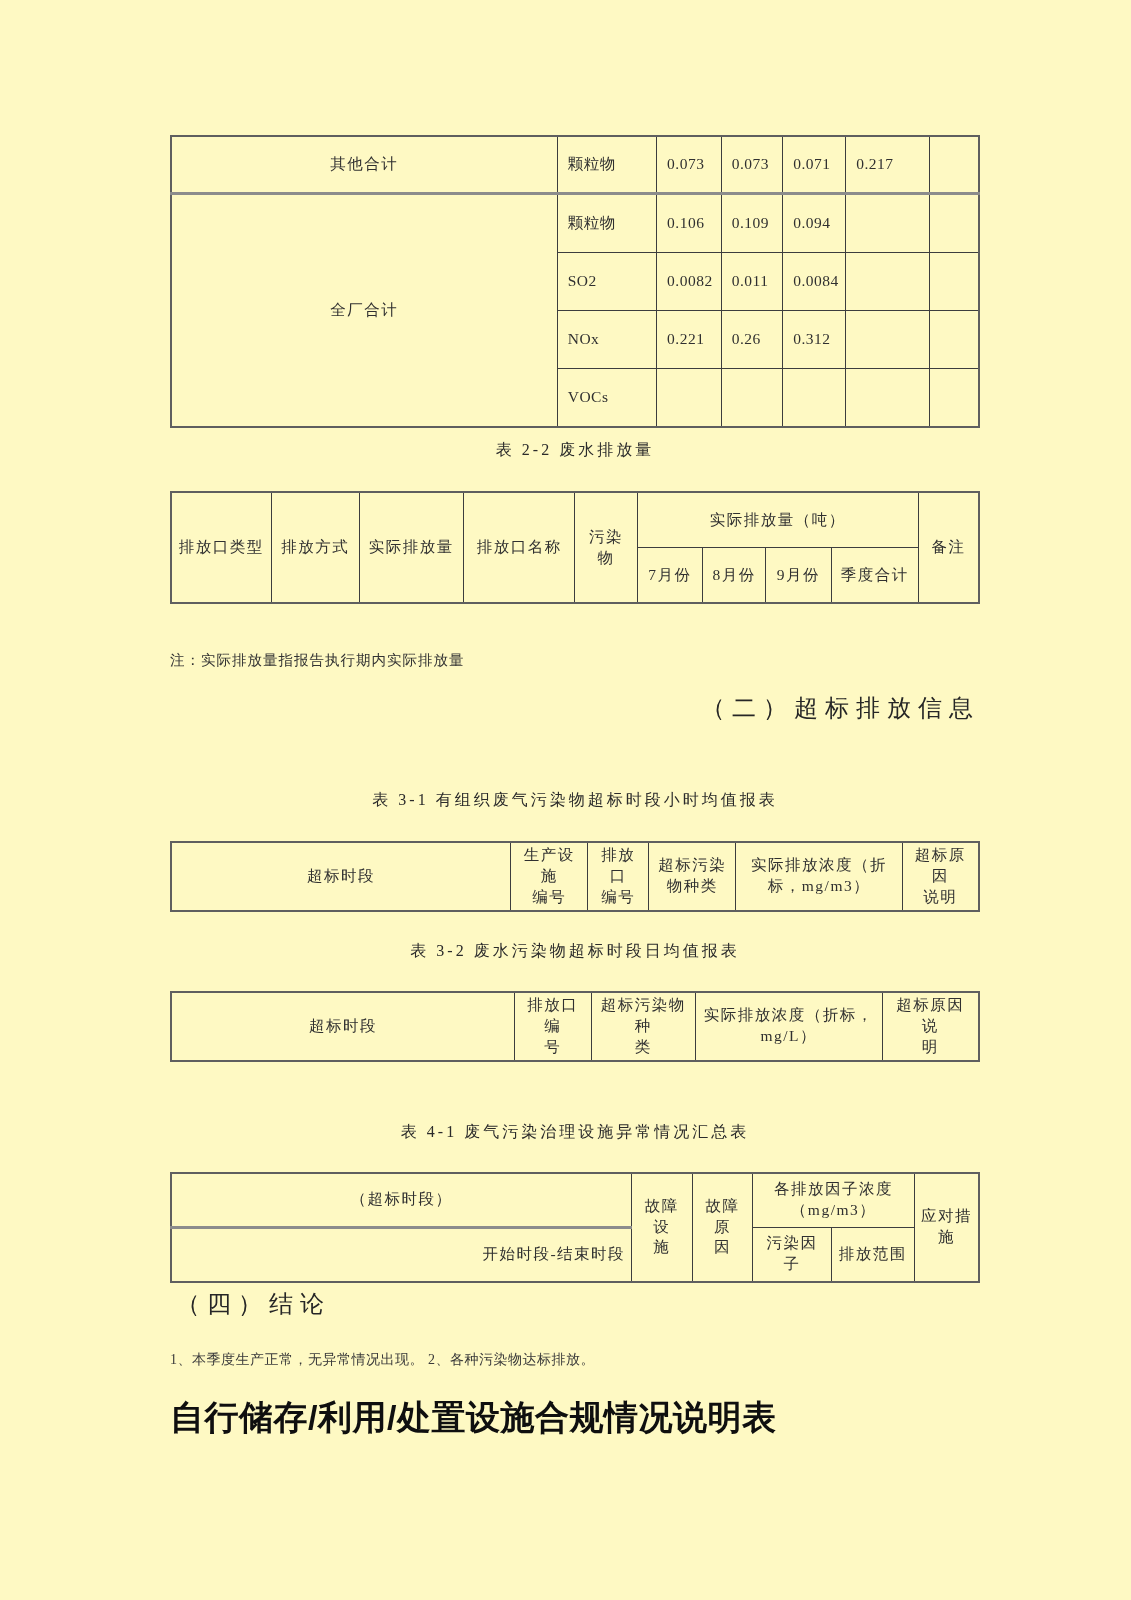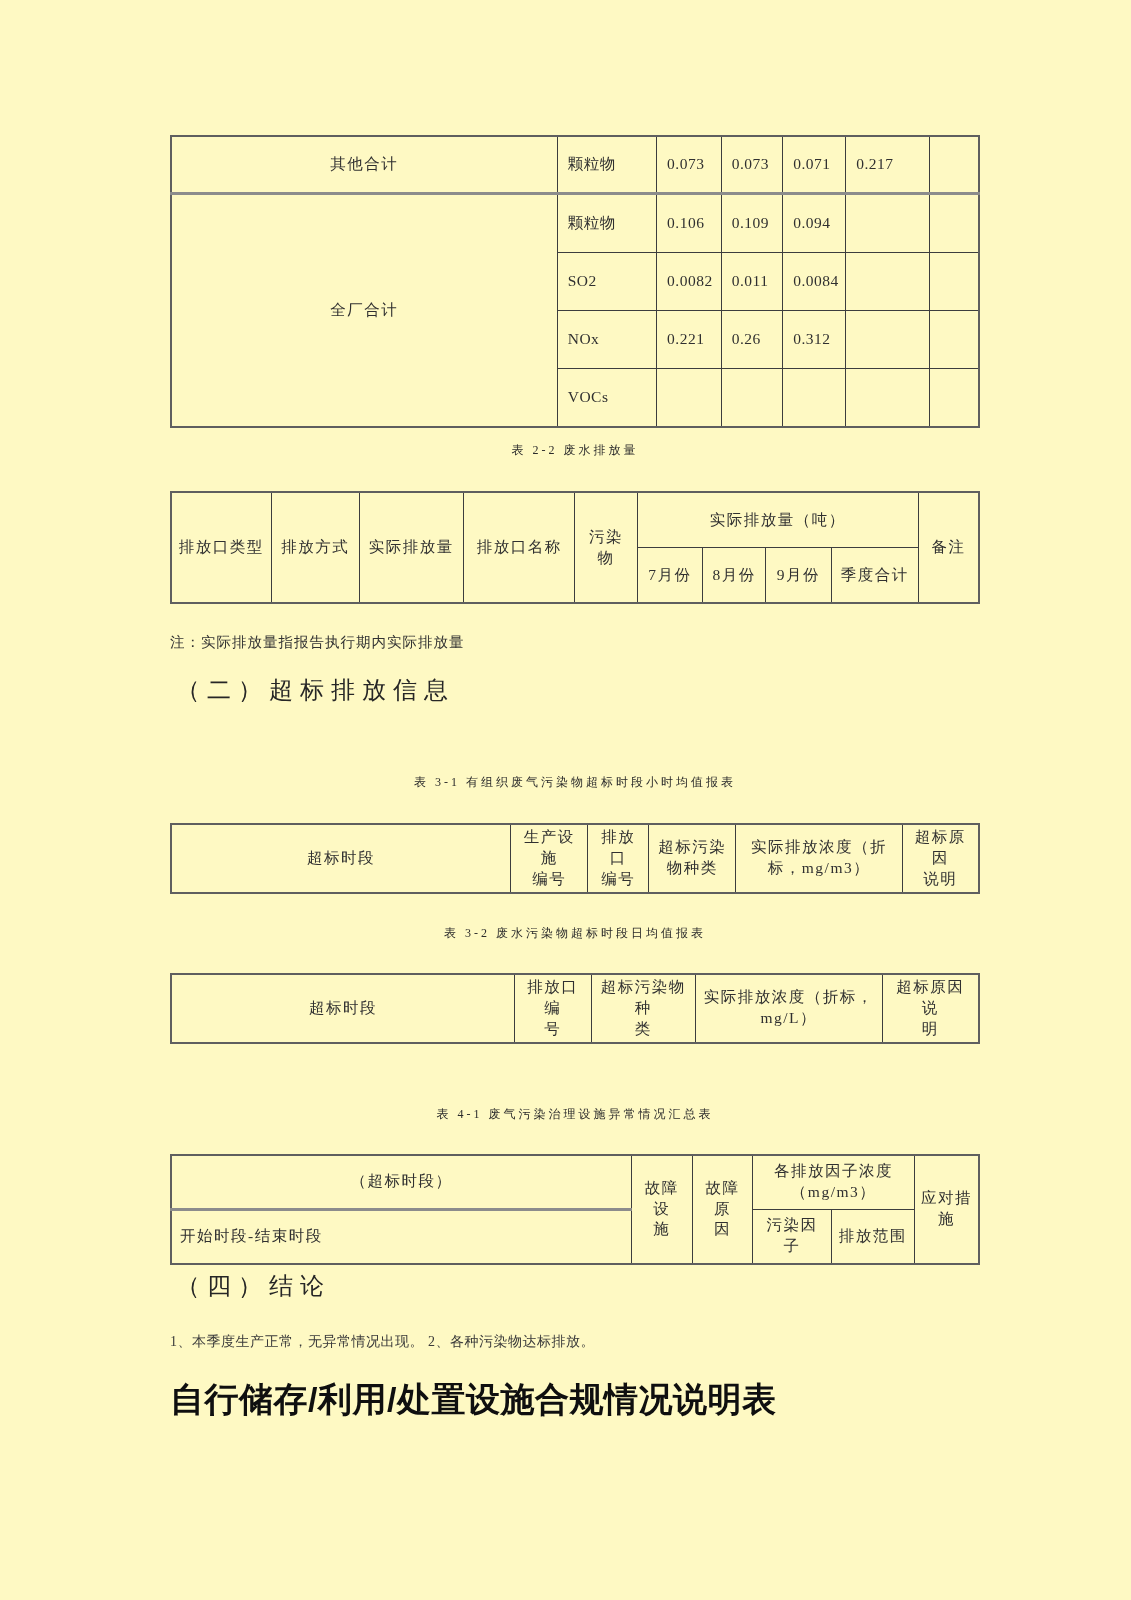--- a/index.html
+++ b/index.html
@@ -35,49 +35,49 @@
     overflow:hidden;
     color:#303030;
   }
   .t1{border-top:2px solid #8c8c8c;margin-top:135px;}
   .t1 td.left{text-align:left;padding-left:10px;letter-spacing:0.5px;}
   .t1 tr.thick td{border-bottom:3px solid #8c8c8c;}
   .t22{margin-top:28px;}
   .t31{margin-top:28px;}
   .t32{margin-top:27px;}
   .t41{margin-top:27px;}
-  .t41 td.sub-left{text-align:left;padding-left:8px;}
+  .t41 td.sub-left{text-align:right;padding-left:8px;}
   .t41 td.thickdiv{border-bottom:3px solid #8c8c8c;}
   
   .tbl-title{
     margin-top:9px;
     text-align:center;
-    font-size:12px;
+    font-size:16px;
     letter-spacing:3px;
     line-height:26px;
     color:#2b2b2b;
   }
   .tbl-title.t31-title{margin-top:62px;}
   .tbl-title.t32-title{margin-top:26px;}
   .tbl-title.t41-title{margin-top:57px;}
   .note{
-    margin-top:28px;
+    margin-top:46px;
     font-size:14.5px;
     letter-spacing:1px;
     line-height:20px;
     color:#333333;
   }
   .heading{
     font-size:24px;
     letter-spacing:7px;
     line-height:34px;
     color:#262626;
     padding-left:6px;
   }
-  .heading.h2{margin-top:21px;}
+  .heading.h2{margin-top:21px;text-align:right;}
   .heading.h3{margin-top:0px;}
   .heading.h4{margin-top:4px;}
   .conclusion{
     margin-top:29px;
     font-size:14px;
     letter-spacing:0.5px;
     line-height:20px;
     color:#3a3a3a;
   }
   .big-title{

